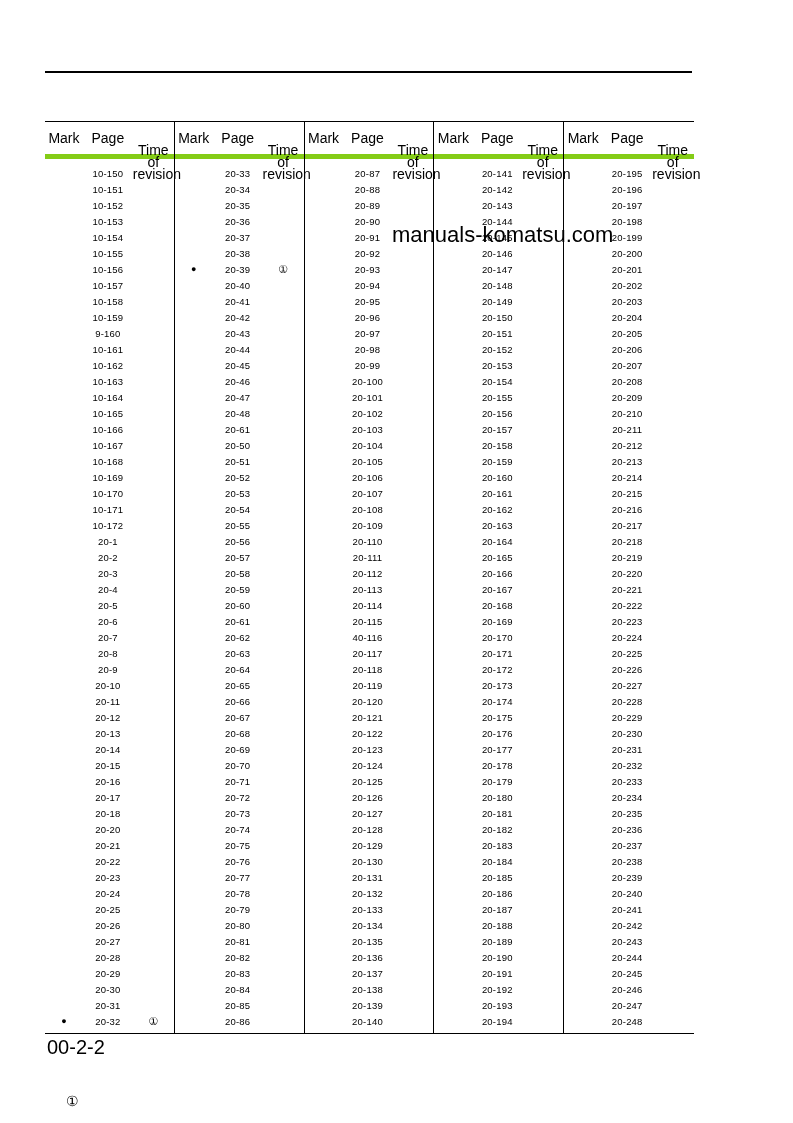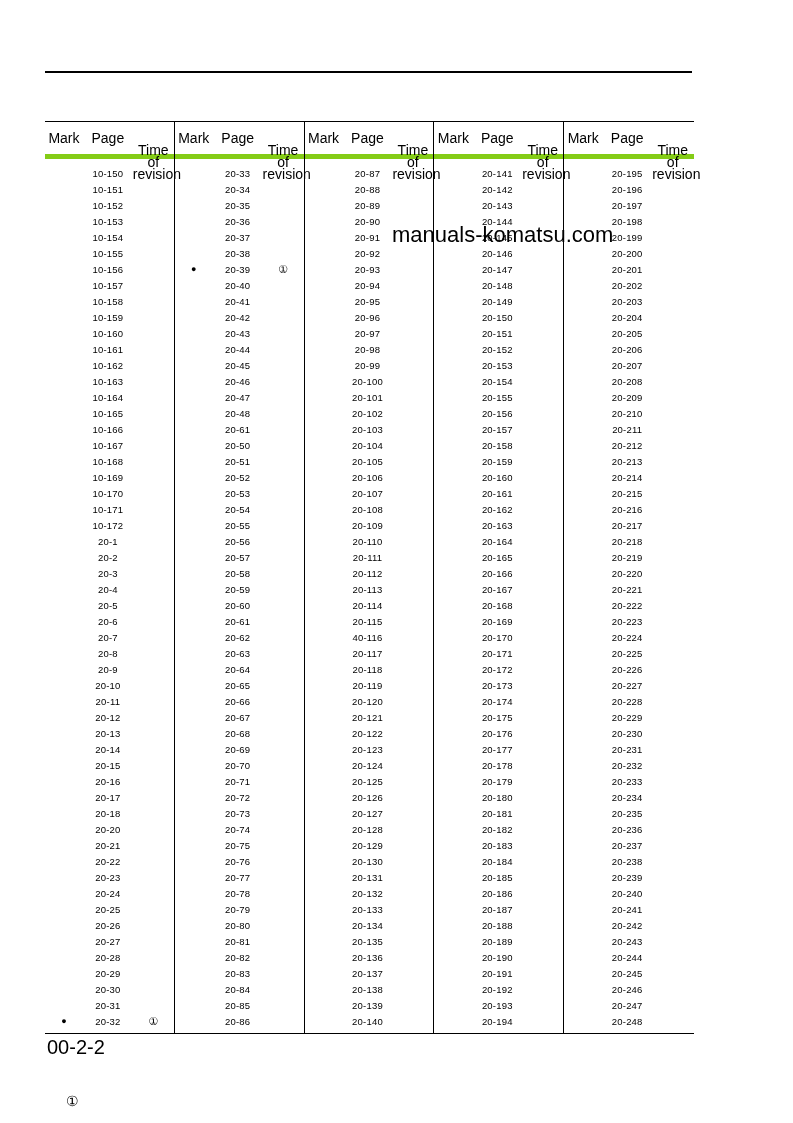--- a/index.html
+++ b/index.html
@@ -84,21 +84,21 @@
             <div class="c-page">10-158</div>
             <div class="c-rev"></div>
           </div>
           <div class="row">
             <div class="c-mark"></div>
             <div class="c-page">10-159</div>
             <div class="c-rev"></div>
           </div>
           <div class="row">
             <div class="c-mark"></div>
-            <div class="c-page">10-160</div>
+            <div class="c-page">9-160</div>
             <div class="c-rev"></div>
           </div>
           <div class="row">
             <div class="c-mark"></div>
             <div class="c-page">10-161</div>
             <div class="c-rev"></div>
           </div>
           <div class="row">
             <div class="c-mark"></div>
             <div class="c-page">10-162</div>

